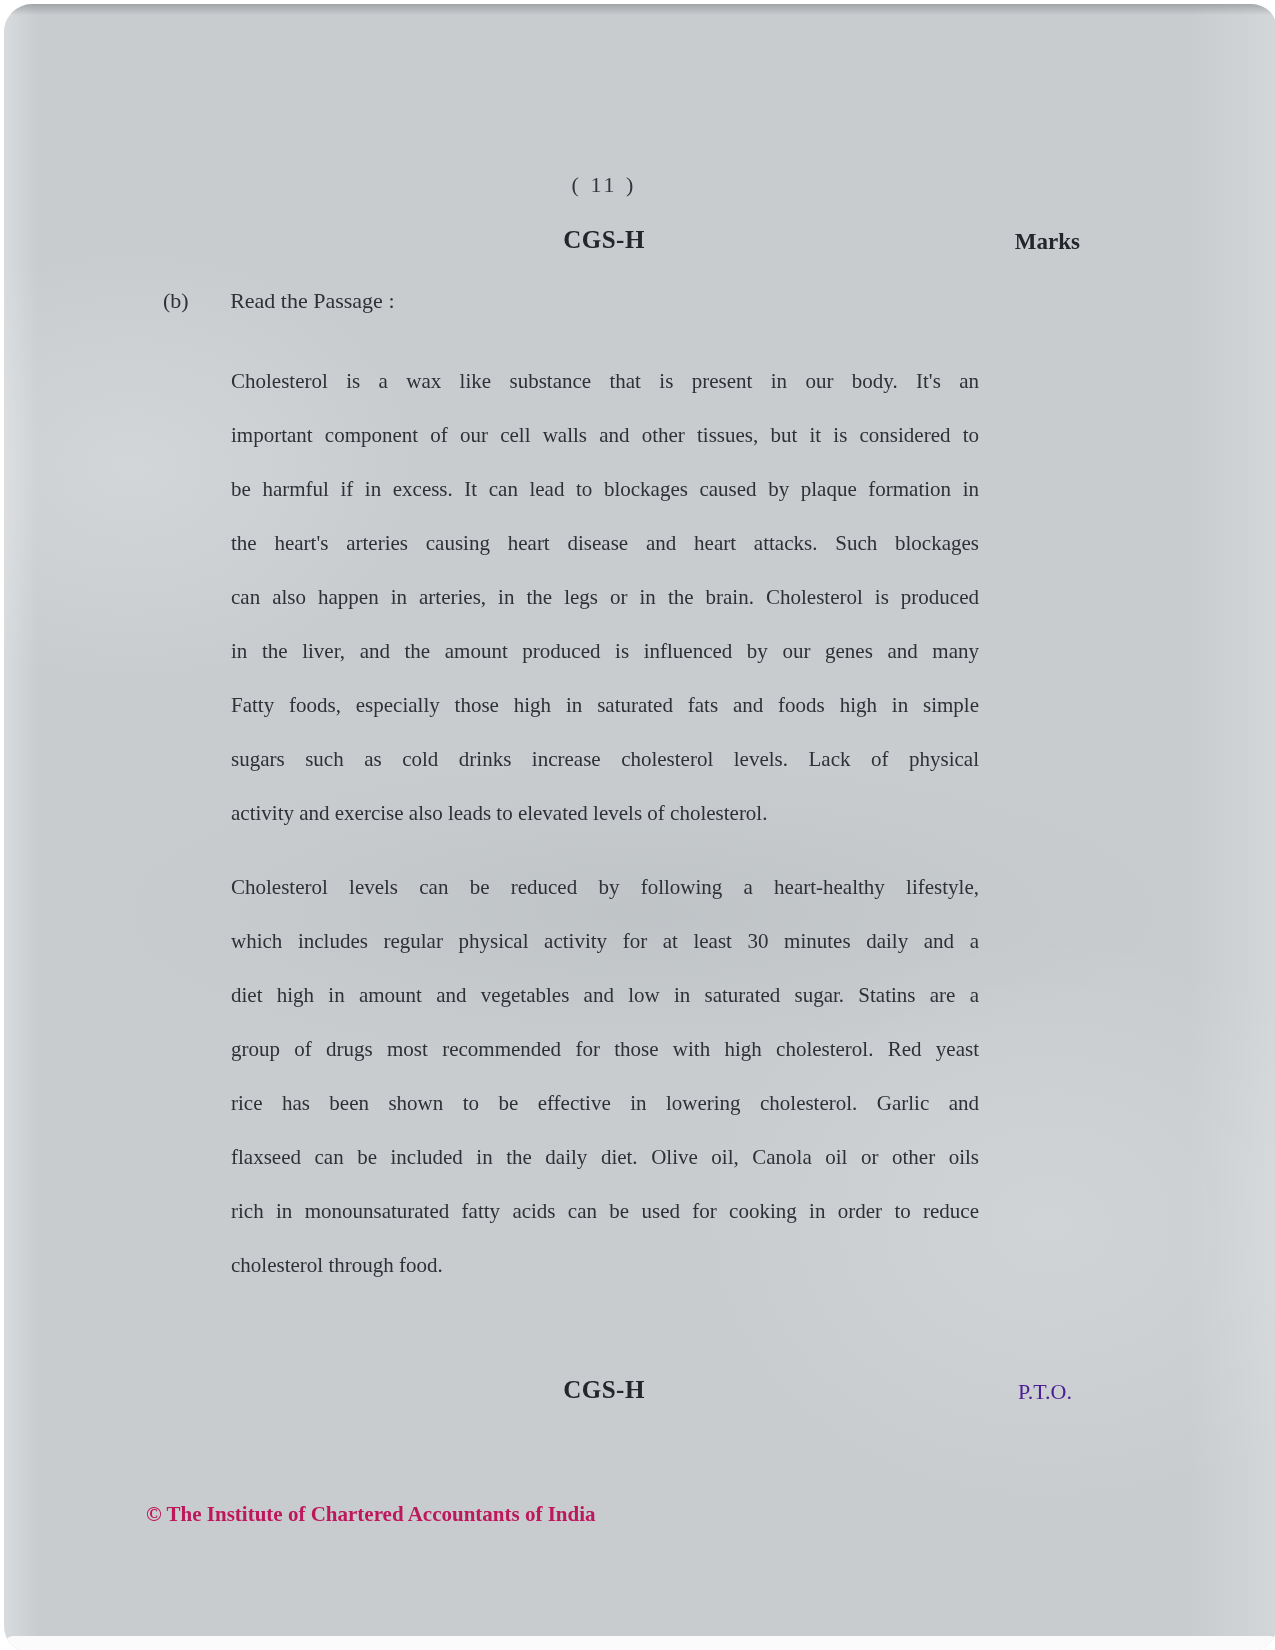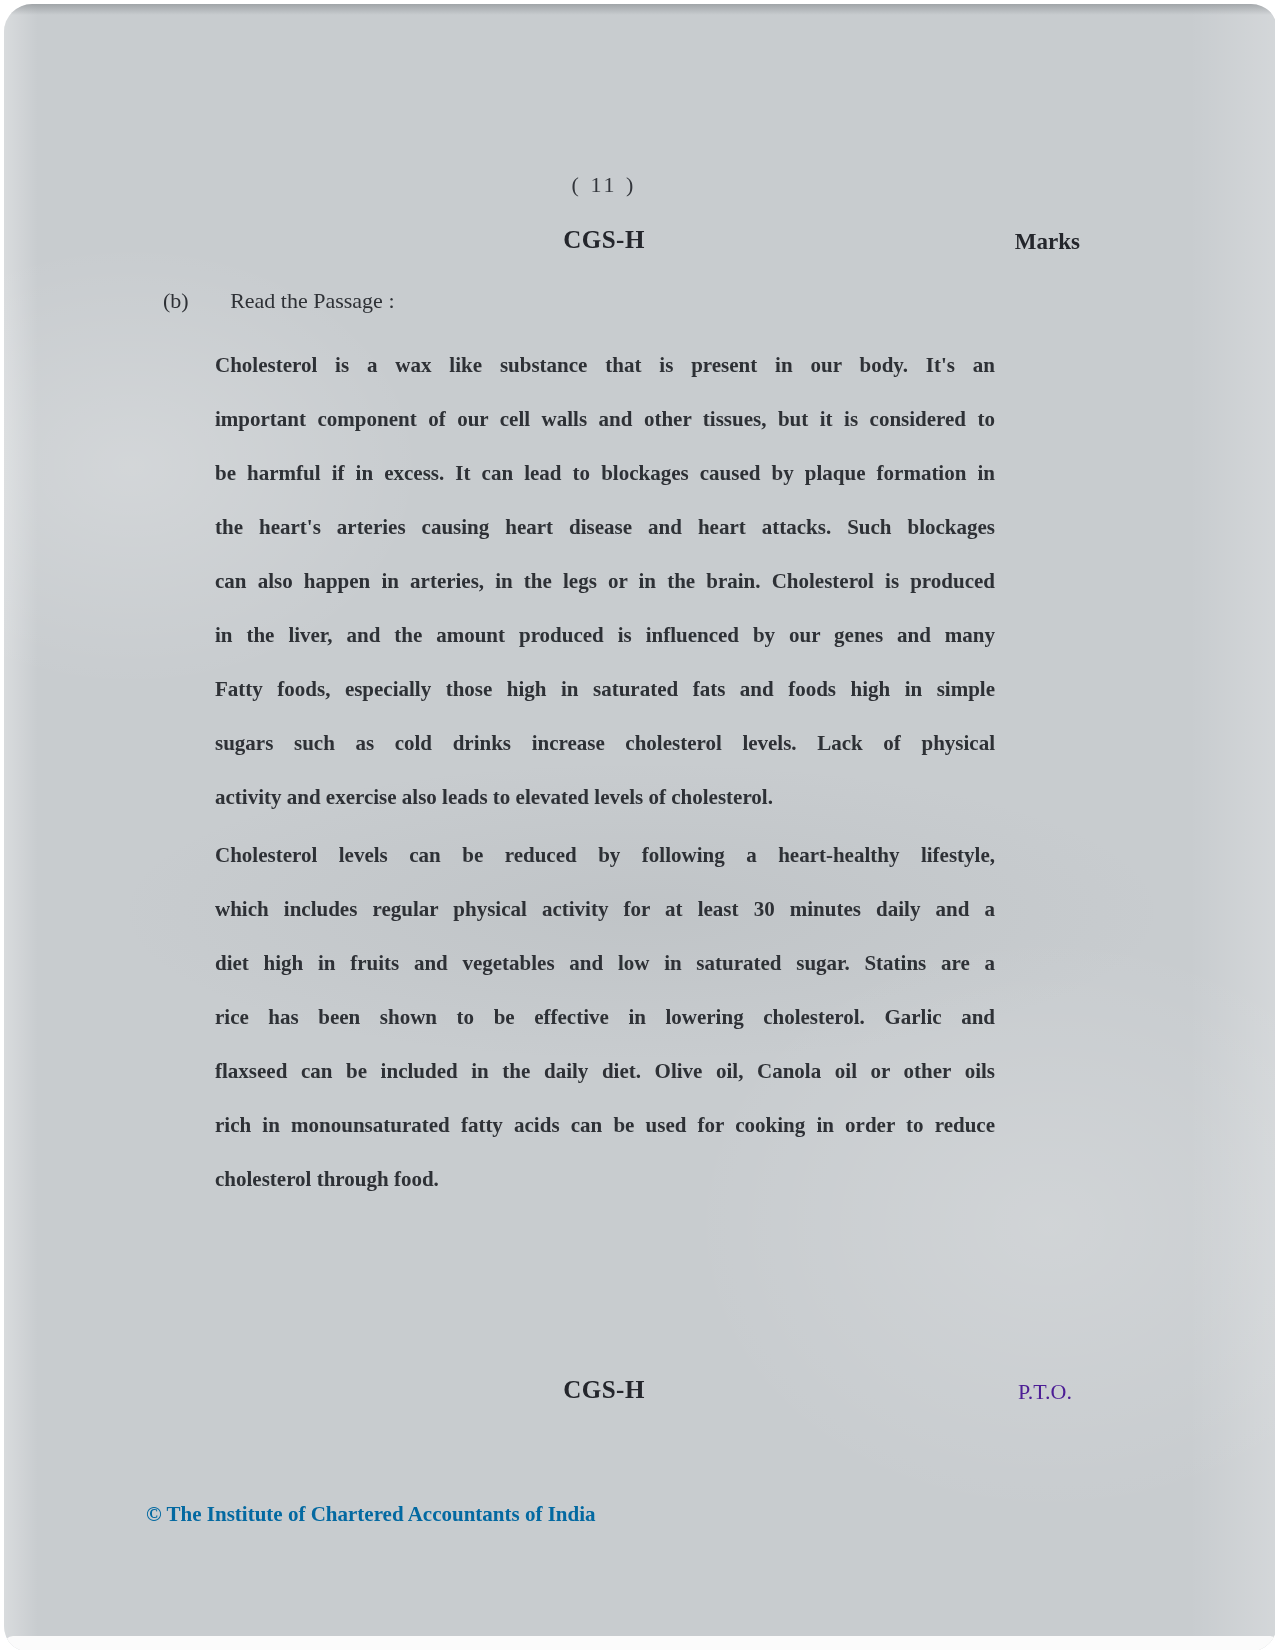--- a/index.html
+++ b/index.html
@@ -48,21 +48,21 @@
   .question-row {
     position:absolute; top:280px; left:155px;
     font-size:22px; color:#2e3136;
   }
   .q-label { display:inline-block; }
   .q-title { display:inline-block; margin-left:32px; }
   .passage {
     position:absolute; top:330px; left:205px; width:792px;
     font-size:21px; line-height:50px; color:#2e3136;
   }
-  .para { margin:0;font-weight:bold; }
+  .para { margin:16px; }
   .line {
     text-align:justify;
     text-align-last:justify;
     overflow:hidden;
     white-space:nowrap;
   }
   .line.last {
     text-align-last:left;
     text-align:right;
   }
@@ -70,21 +70,21 @@
     position:absolute; top:1370px; left:205px; width:790px;
     text-align:center; font-size:25px; font-weight:bold; color:#24262c;
     letter-spacing:.5px;
   }
   .pto {
     position:absolute; top:1373px; right:205px;
     font-size:22px; color:#4c1d95;
   }
   .copyright {
     position:absolute; top:1496px; left:140px;
-    font-size:21px; font-weight:bold; color:#0369a1;
+    font-size:21px; font-weight:bold; color:#be185d;
   }
 </style>
 </head>
 <body>
 
 <div class="page">
 
   <div class="page-number">( 11 )</div>
 
   <div class="header-code">CGS-H</div>
@@ -104,21 +104,22 @@
         <div class="line">the heart's arteries causing heart disease and heart attacks. Such blockages</div>
         <div class="line">can also happen in arteries, in the legs or in the brain. Cholesterol is produced</div>
         <div class="line">in the liver, and the amount produced is influenced by our genes and many</div>
         <div class="line">Fatty foods, especially those high in saturated fats and foods high in simple</div>
         <div class="line">sugars such as cold drinks increase cholesterol levels. Lack of physical</div>
         <div class="line last">activity and exercise also leads to elevated levels of cholesterol.</div>
       </div>
     <div class="para">
         <div class="line">Cholesterol levels can be reduced by following a heart-healthy lifestyle,</div>
         <div class="line">which includes regular physical activity for at least 30 minutes daily and a</div>
-        <div class="line">diet high in fruits and vegetables and low in saturated sugar. Statins are a</div>
+        <div class="line">diet high in amount and vegetables and low in saturated sugar. Statins are a</div>
+        <div class="line">group of drugs most recommended for those with high cholesterol. Red yeast</div>
         <div class="line">rice has been shown to be effective in lowering cholesterol. Garlic and</div>
         <div class="line">flaxseed can be included in the daily diet. Olive oil, Canola oil or other oils</div>
         <div class="line">rich in monounsaturated fatty acids can be used for cooking in order to reduce</div>
         <div class="line last">cholesterol through food.</div>
       </div>
   </div>
 
   <div class="footer-code">CGS-H</div>
 
   <div class="pto">P.T.O.</div>

